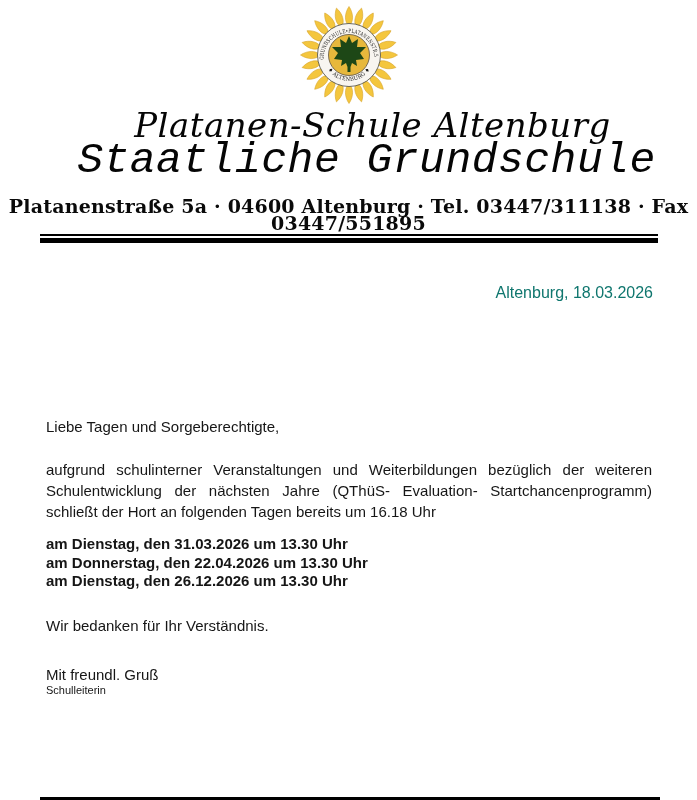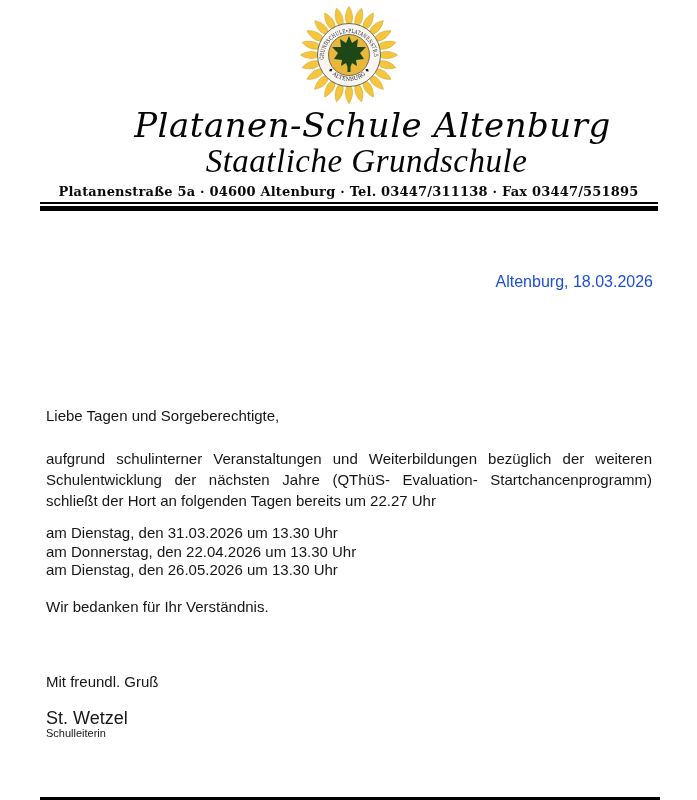--- a/index.html
+++ b/index.html
@@ -8,44 +8,44 @@
     font-family:"Liberation Sans",sans-serif;color:#111;
   }
   .logo-wrap{text-align:center;padding-top:5px;height:100px;}
   .school-name{
     font-family:"DejaVu Serif",serif;font-style:italic;font-weight:500;
     font-size:34px;line-height:36px;text-align:center;color:#050505;margin-top:2px;
     letter-spacing:0.5px;
     padding-left:48px;
   }
   .school-type{
-    font-family:Liberation Serif, serif;font-style:italic;font-weight:500;
-    font-size:33px;line-height:36px;text-align:center;color:#050505;
+    font-family:Liberation Mono, monospace;font-style:italic;font-weight:500;
+    font-size:43px;line-height:36px;text-align:center;color:#050505;
     letter-spacing:0.5px;
     padding-left:36px;
   }
   .address-line{
-    font-family:"DejaVu Serif",serif;font-weight:bold;font-size:13px;line-height:17px;
-    text-align:center;color:#0a0a0a;margin-top:4px;letter-spacing:0.2px;
+    font-family:"DejaVu Serif",serif;font-weight:bold;font-size:19px;line-height:17px;
+    text-align:center;color:#0a0a0a;margin-top:19px;letter-spacing:0.2px;
   }
   .header-rule{
     margin:2px 39px 0 40px;height:2px;
     border-top:2px solid #000;border-bottom:5px solid #000;
   }
   .date-line{
-    margin-top:62px;margin-right:44px;text-align:right;
-    font-size:16px;line-height:18px;color:#1d4ed8;
+    margin-top:41px;margin-right:44px;text-align:right;
+    font-size:16px;line-height:18px;color:#0f766e;
   }
   .letter-body{margin:0 45px 0 46px;font-size:15px;color:#161616;}
   .salutation{margin-top:114px;line-height:21px;}
   .para-1{margin-top:22px;line-height:21px;text-align:justify;}
-  .date-list{margin-top:13px;font-weight:normal;line-height:18.5px;}
+  .date-list{margin-top:13px;font-weight:bold;line-height:18.5px;}
   .para-2{margin-top:36px;line-height:21px;text-align:justify;}
-  .thanks{margin-top:16px;line-height:21px;}
-  .closing{margin-top:54px;line-height:21px;}
+  .thanks{margin-top:24px;line-height:21px;}
+  .closing{margin-top:28px;line-height:21px;}
   .signer-name{margin-top:16px;font-size:18px;line-height:20px;}
   .signer-title{font-size:11px;line-height:11px;}
   .footer-rule{position:absolute;left:40px;right:37px;bottom:0;height:3px;background:#000;}
   svg text{font-family:"DejaVu Serif",serif;}
 </style>
 </head>
 <body>
 
 <div class="logo-wrap">
   <svg width="100" height="100" viewBox="-50 -50 100 100">
@@ -94,25 +94,24 @@
 
 <div class="school-name">Platanen-Schule Altenburg</div>
 <div class="school-type">Staatliche Grundschule</div>
 <div class="address-line">Platanenstraße 5a  ·  04600 Altenburg  ·  Tel. 03447/311138  ·  Fax 03447/551895</div>
 <div class="header-rule"></div>
 
 <div class="date-line">Altenburg, 18.03.2026</div>
 
 <div class="letter-body">
   <div class="salutation">Liebe Tagen und Sorgeberechtigte,</div>
-  <div class="para-1">aufgrund schulinterner Veranstaltungen und Weiterbildungen bezüglich der weiteren Schulentwicklung der nächsten Jahre (QThüS- Evaluation- Startchancenprogramm) schließt der Hort an folgenden Tagen bereits um 22.27 Uhr</div>
+  <div class="para-1">aufgrund schulinterner Veranstaltungen und Weiterbildungen bezüglich der weiteren Schulentwicklung der nächsten Jahre (QThüS- Evaluation- Startchancenprogramm) schließt der Hort an folgenden Tagen bereits um 16.18 Uhr</div>
   <div class="date-list">
     <div>am Dienstag, den 31.03.2026 um 13.30 Uhr</div>
     <div>am Donnerstag, den 22.04.2026 um 13.30 Uhr</div>
-    <div>am Dienstag, den 26.05.2026 um 13.30 Uhr</div>
+    <div>am Dienstag, den 26.12.2026 um 13.30 Uhr</div>
   </div>
   <div class="thanks">Wir bedanken für Ihr Verständnis.</div>
   <div class="closing">Mit freundl. Gruß</div>
-  <div class="signer-name">St. Wetzel</div>
   <div class="signer-title">Schulleiterin</div>
 </div>
 
 <div class="footer-rule"></div>
 
 </body></html>

